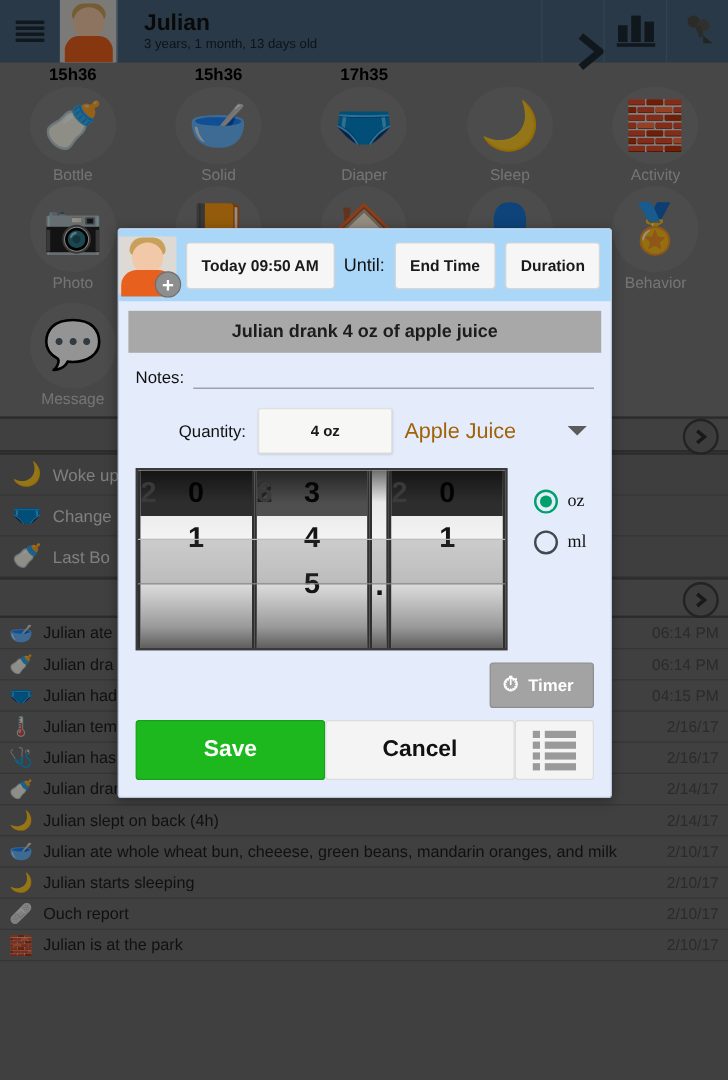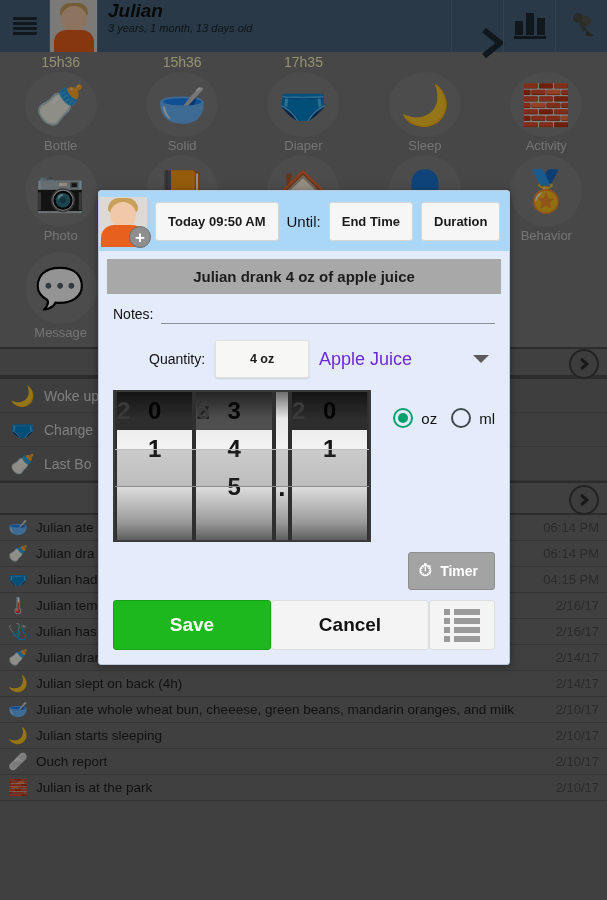--- a/index.html
+++ b/index.html
@@ -27,42 +27,42 @@
   .hamburger { width: 24px; height: 18px; display: flex; flex-direction: column; justify-content: space-between; }
   .hamburger i { display: block; height: 3px; background: #1d2a33; border-radius: 1px; }
   .appbar .avatar-wrap {
     width: 48px; display:flex; align-items:center; justify-content:center;
     background: #cfd4d8; border-right: 1px solid #5a7389;
   }
   .babyface { width: 44px; height: 52px; position: relative; overflow: hidden; background:#d6d2cd; }
   .babyface .head { position:absolute; width:26px; height:26px; border-radius:50%; background:#f2c9a8; left:9px; top:6px; }
   .babyface .hair { position:absolute; width:28px; height:14px; border-radius:14px 14px 6px 6px; background:#c9a05a; left:8px; top:3px; }
   .babyface .body { position:absolute; width:40px; height:22px; border-radius:12px 12px 0 0; background:#e8601d; left:2px; top:30px; }
-  .appbar .titles { flex: 1; display: flex; flex-direction: column; justify-content: flex-start; padding-left: 10px; font-style: italic; }
+  .appbar .titles { flex: 1; display: flex; flex-direction: column; justify-content: center; padding-left: 22px; }
   .appbar .titles .name { font-size: 19px; font-weight: bold; color: #111; line-height: 1.15; }
   .appbar .titles .sub { font-size: 11px; color: #15202a; }
   .appbar .icon-btn {
     width: 52px; display: flex; align-items: center; justify-content: center;
     border-left: 1px solid #5a7389;
   }
   .chev-big { width:0;height:0; }
   .chev-big svg { display:block; }
 
   
   .grid {
     position: relative; display: grid; grid-template-columns: repeat(5, 1fr);
     background: #7a7a7a; padding: 4px 0 0 0;
   }
   .gcell { position: relative; height: 97px; display: flex; flex-direction: column; align-items: center; justify-content: flex-start; }
   .gcell .circle {
     width: 72px; height: 72px; border-radius: 50%; background: rgba(255,255,255,0.07);
     display:flex; align-items:center; justify-content:center; margin-top: 2px; position: relative;
   }
   .gcell .glabel { font-size: 13px; color: #c9c9c9; margin-top: 1px; }
-  .gcell .gtime { position: absolute; top: -2px; font-size: 14px; font-weight: normal; color:#fef9c3; z-index:3; }
+  .gcell .gtime { position: absolute; top: -2px; font-size: 14px; font-weight: bold; color:#000000; z-index:3; }
   .gcell.with-time .circle { margin-top: 16px; }
   .gcell.with-time { height: 97px; }
   .emoji { font-size: 40px; line-height: 1; }
 
   
   .summary {
     background: #6b6b6b; border-top: 2px solid #4d4d4d;
   }
   .srow { display:flex; align-items:center; height:34px; padding-left:10px; border-bottom:1px solid #5e5e5e; }
   .srow .sicon { width:34px; font-size:20px; }
@@ -115,24 +115,24 @@
   }
   .dlg-body { padding: 8px 14px 0 14px; }
   .notes-row { display:flex; align-items:flex-end; gap:8px; }
   .notes-lbl { font-size:14px; color:#111; padding-bottom:2px; }
   .notes-input { flex:1; border:0; border-bottom:1px solid #8d9099; background:transparent;
     font-size:14px; outline:none; padding:2px 2px 3px 2px; font-family:"Liberation Sans", sans-serif; }
   .qty-row { display:flex; align-items:center; gap:10px; margin-top: 16px; }
   .qty-lbl { font-size:14px; color:#111;margin-left:36px; }
   .qty-field {
     background:#f7f7f5; border:1px solid #e0e0dc; border-radius:2px; box-shadow: 0 1px 2px rgba(0,0,0,0.12);
-    width:94px; text-align:center; font-size:12.5px; font-weight:bold; padding:11px 0; color:#1a1a1a;
+    width:112px; text-align:center; font-size:12.5px; font-weight:bold; padding:11px 0; color:#1a1a1a;
   }
   .food-select { flex:1; display:flex; align-items:center; justify-content:space-between; padding-right:6px; cursor:pointer; }
-  .food-select .fs-text { font-size:18px; color:#6d28d9; }
+  .food-select .fs-text { font-size:18px; color:#a16207; }
   .caret { width:0;height:0;border-left:8px solid transparent;border-right:8px solid transparent;border-top:8px solid #5b5b5b; }
 
   
   .picker-row { display:flex; align-items:flex-start; gap:0; margin-top:12px; }
   .picker {
     width:310px; height:152px; display:flex; border:2px solid #3a3a3a; background:#cfcfcf;
     position:relative; overflow:hidden;
   }
   .wheel { flex:1; position:relative; overflow:hidden;
     background: linear-gradient(to bottom,#6e6e6e 0%, #e9e9e9 18%, #f4f4f4 40%, #e2e2e2 62%, #9a9a9a 88%, #5e5e5e 100%);
@@ -140,21 +140,21 @@
   }
   .wheel.dot { flex:0 0 16px; }
   .wheel .nums { position:absolute; left:0; right:0; top:0; display:flex; flex-direction:column; align-items:center; }
   .wheel .n { height:38px; line-height:38px; font-size:24px; font-weight:bold; color:#151515; }
   .wheel .n.dim { color:#3a3a3a; }
   .sel-band {
     position:absolute; left:0; right:0; top:57px; height:38px;
     background: rgba(60,60,60,0.22); border-top:1px solid #bdbdbd; border-bottom:1px solid #8c8c8c;
     pointer-events:none;
   }
-  .units { padding: 18px 0 0 22px; display:flex; flex-direction:row; gap:14px; }
+  .units { padding: 18px 0 0 22px; display:flex; flex-direction:column; gap:14px;font-family:Liberation Serif, serif; }
   .unit { display:flex; align-items:center; gap:8px; cursor:pointer; }
   .radio { width:20px; height:20px; border-radius:50%; border:2px solid #3f4a4f; display:flex; align-items:center; justify-content:center; background:#e4ecfb; }
   .radio.on { border-color:#00a06a; }
   .radio.on i { width:10px; height:10px; border-radius:50%; background:#00a06a; display:block; }
   .unit-lbl { font-size:15px; color:#111; }
 
   .timer-row { display:flex; justify-content:flex-end; padding: 10px 14px 0 14px; }
   .timer-btn {
     background:#a3a3a3; border:1px solid #8d8d8d; border-radius:3px; color:#fff;
     font-size:14px; font-weight:bold; padding:8px 16px 8px 10px; display:flex; align-items:center; gap:8px; cursor:pointer;

